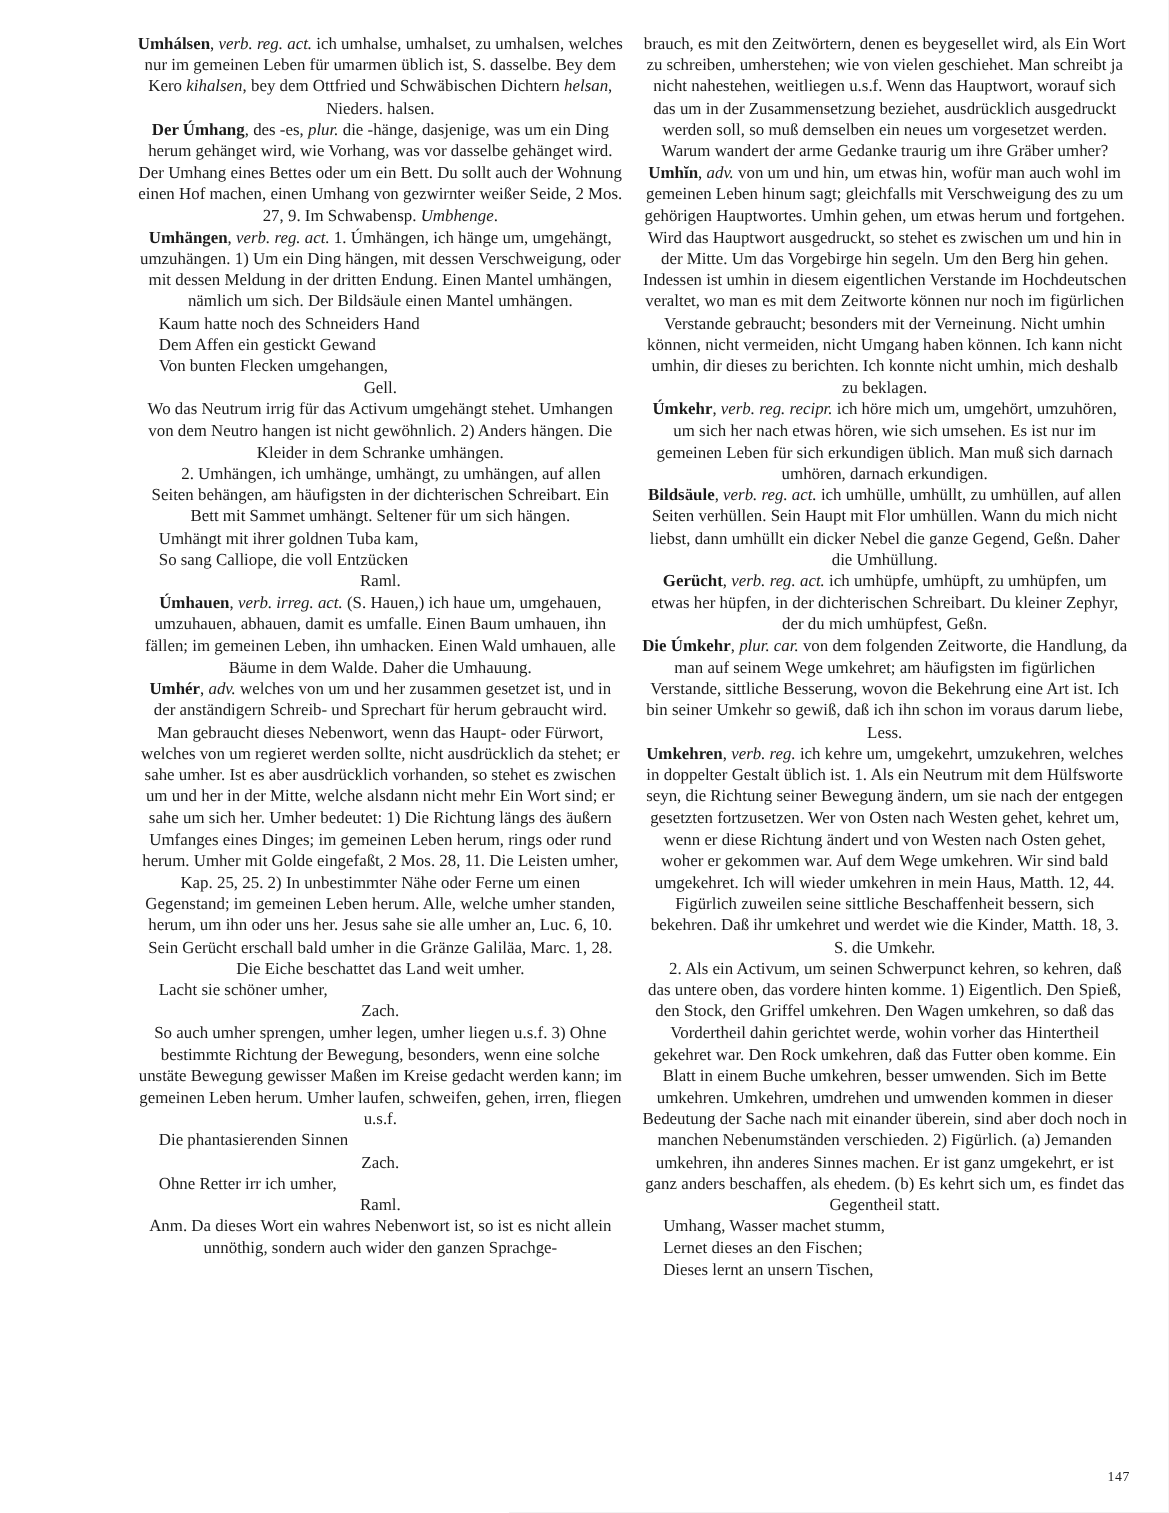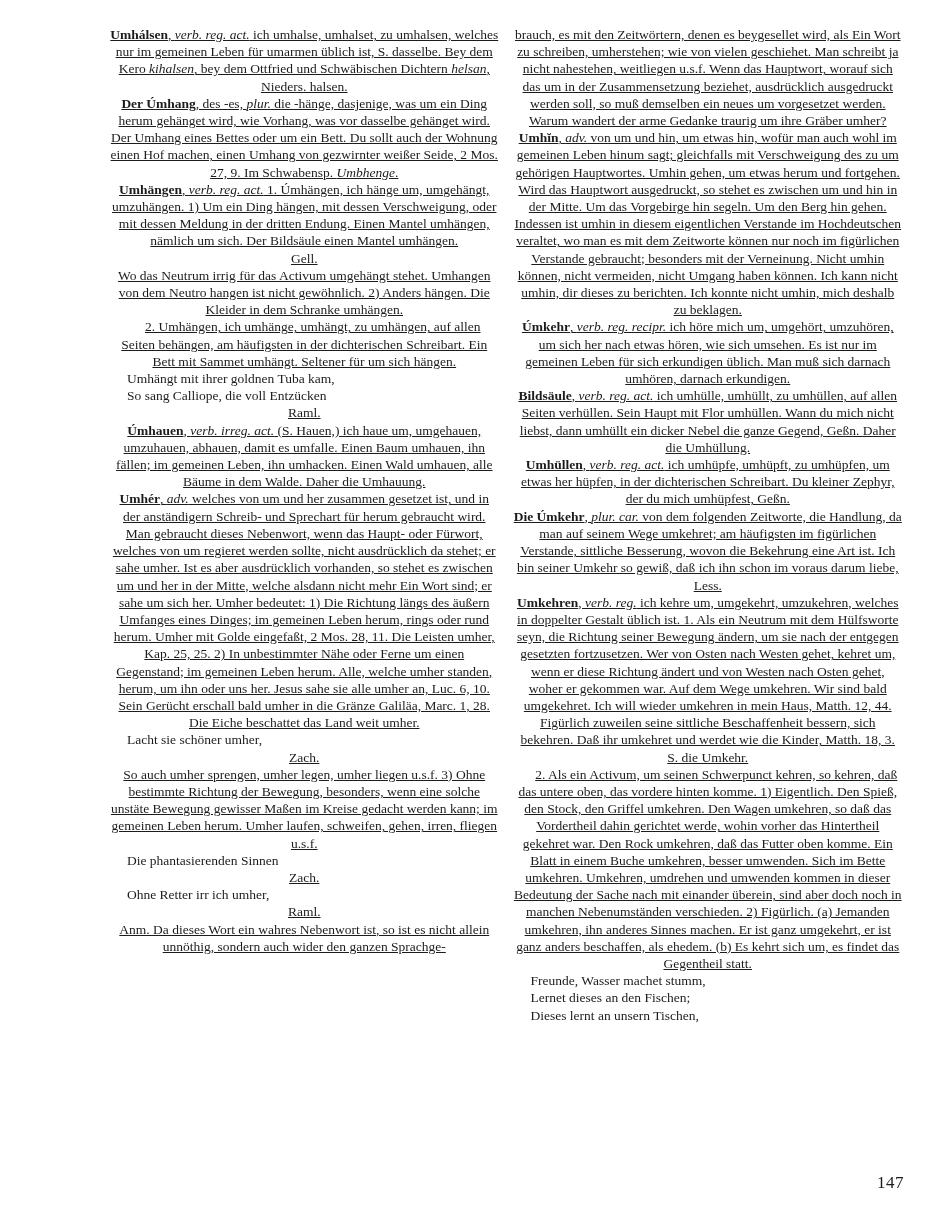--- a/index.html
+++ b/index.html
@@ -18,44 +18,49 @@
   .columns {
     position: absolute;
     top: 26px;
     left: 110px;
     right: 33px;
     display: flex;
     gap: 15px;
   }
   .column { flex: 1 1 0; min-width: 0; text-align: justify; }
   .column p { margin: 0; padding: 0; text-align: center; }
-  .block { text-indent: 0; text-decoration: underline; }
+  .block { text-indent: 0; }
   .body-indent { text-indent: 17px; }
   .rb { font-weight: bold; }
   .ri { font-style: italic; }
   .verse { margin-left: 17px; text-align: left; }
   .verse-line { white-space: normal; }
   .attribution { text-align: right; }
   .page-number {
     position: absolute;
     right: 31px;
     bottom: 19px;
-    font-size: 17px;
+    font-size: 11px;
     letter-spacing: 0.5px;
   }
 </style>
 </head>
 <body>
 
 <div class="page">
   <div class="columns">
     <div class="column">
         <p class="block entry"><span class="rb">Umhálsen</span><span class="rn">, </span><span class="ri">verb. reg. act.</span><span class="rn"> ich umhalse, umhalset, zu umhalsen, welches nur im gemeinen Leben für umarmen üblich ist, S. dasselbe. Bey dem Kero </span><span class="ri">kihalsen</span><span class="rn">, bey dem Ottfried und Schwäbischen Dichtern </span><span class="ri">helsan</span><span class="rn">, Nieders. halsen.</span></p>
         <p class="block entry"><span class="rb">Der Úmhang</span><span class="rn">, des -es, </span><span class="ri">plur.</span><span class="rn"> die -hänge, dasjenige, was um ein Ding herum gehänget wird, wie Vorhang, was vor dasselbe gehänget wird. Der Umhang eines Bettes oder um ein Bett. Du sollt auch der Wohnung einen Hof machen, einen Umhang von gezwirnter weißer Seide, 2 Mos. 27, 9. Im Schwabensp. </span><span class="ri">Umbhenge</span><span class="rn">.</span></p>
         <p class="block entry"><span class="rb">Umhängen</span><span class="rn">, </span><span class="ri">verb. reg. act.</span><span class="rn"> 1. Úmhängen, ich hänge um, umgehängt, umzuhängen. 1) Um ein Ding hängen, mit dessen Verschweigung, oder mit dessen Meldung in der dritten Endung. Einen Mantel umhängen, nämlich um sich. Der Bildsäule einen Mantel umhängen.</span></p>
+        <div class="verse">
+          <div class="verse-line">Kaum hatte noch des Schneiders Hand</div>
+          <div class="verse-line">Dem Affen ein gestickt Gewand</div>
+          <div class="verse-line">Von bunten Flecken umgehangen,</div>
+        </div>
         <p class="block attribution"><span class="rn">Gell.</span></p>
         <p class="block body"><span class="rn">Wo das Neutrum irrig für das Activum umgehängt stehet. Umhangen von dem Neutro hangen ist nicht gewöhnlich. 2) Anders hängen. Die Kleider in dem Schranke umhängen.</span></p>
         <p class="block body-indent"><span class="rn">2. Umhängen, ich umhänge, umhängt, zu umhängen, auf allen Seiten behängen, am häufigsten in der dichterischen Schreibart. Ein Bett mit Sammet umhängt. Seltener für um sich hängen.</span></p>
         <div class="verse">
           <div class="verse-line">Umhängt mit ihrer goldnen Tuba kam,</div>
           <div class="verse-line">So sang Calliope, die voll Entzücken</div>
         </div>
         <p class="block attribution"><span class="rn">Raml.</span></p>
         <p class="block entry"><span class="rb">Úmhauen</span><span class="rn">, </span><span class="ri">verb. irreg. act.</span><span class="rn"> (S. Hauen,) ich haue um, umgehauen, umzuhauen, abhauen, damit es umfalle. Einen Baum umhauen, ihn fällen; im gemeinen Leben, ihn umhacken. Einen Wald umhauen, alle Bäume in dem Walde. Daher die Umhauung.</span></p>
         <p class="block entry"><span class="rb">Umhér</span><span class="rn">, </span><span class="ri">adv.</span><span class="rn"> welches von um und her zusammen gesetzet ist, und in der anständigern Schreib- und Sprechart für herum gebraucht wird. Man gebraucht dieses Nebenwort, wenn das Haupt- oder Fürwort, welches von um regieret werden sollte, nicht ausdrücklich da stehet; er sahe umher. Ist es aber ausdrücklich vorhanden, so stehet es zwischen um und her in der Mitte, welche alsdann nicht mehr Ein Wort sind; er sahe um sich her. Umher bedeutet: 1) Die Richtung längs des äußern Umfanges eines Dinges; im gemeinen Leben herum, rings oder rund herum. Umher mit Golde eingefaßt, 2 Mos. 28, 11. Die Leisten umher, Kap. 25, 25. 2) In unbestimmter Nähe oder Ferne um einen Gegenstand; im gemeinen Leben herum. Alle, welche umher standen, herum, um ihn oder uns her. Jesus sahe sie alle umher an, Luc. 6, 10. Sein Gerücht erschall bald umher in die Gränze Galiläa, Marc. 1, 28. Die Eiche beschattet das Land weit umher.</span></p>
@@ -72,25 +77,25 @@
           <div class="verse-line">Ohne Retter irr ich umher,</div>
         </div>
         <p class="block attribution"><span class="rn">Raml.</span></p>
         <p class="block body"><span class="rn">Anm. Da dieses Wort ein wahres Nebenwort ist, so ist es nicht allein unnöthig, sondern auch wider den ganzen Sprachge-</span></p>
       </div>
     <div class="column">
         <p class="block body"><span class="rn">brauch, es mit den Zeitwörtern, denen es beygesellet wird, als Ein Wort zu schreiben, umherstehen; wie von vielen geschiehet. Man schreibt ja nicht nahestehen, weitliegen u.s.f. Wenn das Hauptwort, worauf sich das um in der Zusammensetzung beziehet, ausdrücklich ausgedruckt werden soll, so muß demselben ein neues um vorgesetzet werden. Warum wandert der arme Gedanke traurig um ihre Gräber umher?</span></p>
         <p class="block entry"><span class="rb">Umhĭn</span><span class="rn">, </span><span class="ri">adv.</span><span class="rn"> von um und hin, um etwas hin, wofür man auch wohl im gemeinen Leben hinum sagt; gleichfalls mit Verschweigung des zu um gehörigen Hauptwortes. Umhin gehen, um etwas herum und fortgehen. Wird das Hauptwort ausgedruckt, so stehet es zwischen um und hin in der Mitte. Um das Vorgebirge hin segeln. Um den Berg hin gehen. Indessen ist umhin in diesem eigentlichen Verstande im Hochdeutschen veraltet, wo man es mit dem Zeitworte können nur noch im figürlichen Verstande gebraucht; besonders mit der Verneinung. Nicht umhin können, nicht vermeiden, nicht Umgang haben können. Ich kann nicht umhin, dir dieses zu berichten. Ich konnte nicht umhin, mich deshalb zu beklagen.</span></p>
         <p class="block entry"><span class="rb">Úmkehr</span><span class="rn">, </span><span class="ri">verb. reg. recipr.</span><span class="rn"> ich höre mich um, umgehört, umzuhören, um sich her nach etwas hören, wie sich umsehen. Es ist nur im gemeinen Leben für sich erkundigen üblich. Man muß sich darnach umhören, darnach erkundigen.</span></p>
         <p class="block entry"><span class="rb">Bildsäule</span><span class="rn">, </span><span class="ri">verb. reg. act.</span><span class="rn"> ich umhülle, umhüllt, zu umhüllen, auf allen Seiten verhüllen. Sein Haupt mit Flor umhüllen. Wann du mich nicht liebst, dann umhüllt ein dicker Nebel die ganze Gegend, Geßn. Daher die Umhüllung.</span></p>
-        <p class="block entry"><span class="rb">Umhüllen</span><span class="rn">, </span><span class="ri">verb. reg. act.</span><span class="rn"> ich umhüpfe, umhüpft, zu umhüpfen, um etwas her hüpfen, in der dichterischen Schreibart. Du kleiner Zephyr, der du mich umhüpfest, Geßn.</span></p>
+        <p class="block entry"><span class="rb">Gerücht</span><span class="rn">, </span><span class="ri">verb. reg. act.</span><span class="rn"> ich umhüpfe, umhüpft, zu umhüpfen, um etwas her hüpfen, in der dichterischen Schreibart. Du kleiner Zephyr, der du mich umhüpfest, Geßn.</span></p>
         <p class="block entry"><span class="rb">Die Úmkehr</span><span class="rn">, </span><span class="ri">plur. car.</span><span class="rn"> von dem folgenden Zeitworte, die Handlung, da man auf seinem Wege umkehret; am häufigsten im figürlichen Verstande, sittliche Besserung, wovon die Bekehrung eine Art ist. Ich bin seiner Umkehr so gewiß, daß ich ihn schon im voraus darum liebe, Less.</span></p>
         <p class="block entry"><span class="rb">Umkehren</span><span class="rn">, </span><span class="ri">verb. reg.</span><span class="rn"> ich kehre um, umgekehrt, umzukehren, welches in doppelter Gestalt üblich ist. 1. Als ein Neutrum mit dem Hülfsworte seyn, die Richtung seiner Bewegung ändern, um sie nach der entgegen gesetzten fortzusetzen. Wer von Osten nach Westen gehet, kehret um, wenn er diese Richtung ändert und von Westen nach Osten gehet, woher er gekommen war. Auf dem Wege umkehren. Wir sind bald umgekehret. Ich will wieder umkehren in mein Haus, Matth. 12, 44. Figürlich zuweilen seine sittliche Beschaffenheit bessern, sich bekehren. Daß ihr umkehret und werdet wie die Kinder, Matth. 18, 3. S. die Umkehr.</span></p>
         <p class="block body-indent"><span class="rn">2. Als ein Activum, um seinen Schwerpunct kehren, so kehren, daß das untere oben, das vordere hinten komme. 1) Eigentlich. Den Spieß, den Stock, den Griffel umkehren. Den Wagen umkehren, so daß das Vordertheil dahin gerichtet werde, wohin vorher das Hintertheil gekehret war. Den Rock umkehren, daß das Futter oben komme. Ein Blatt in einem Buche umkehren, besser umwenden. Sich im Bette umkehren. Umkehren, umdrehen und umwenden kommen in dieser Bedeutung der Sache nach mit einander überein, sind aber doch noch in manchen Nebenumständen verschieden. 2) Figürlich. (a) Jemanden umkehren, ihn anderes Sinnes machen. Er ist ganz umgekehrt, er ist ganz anders beschaffen, als ehedem. (b) Es kehrt sich um, es findet das Gegentheil statt.</span></p>
         <div class="verse">
-          <div class="verse-line">Freunde, Wasser machet stumm,</div>
+          <div class="verse-line">Umhang, Wasser machet stumm,</div>
           <div class="verse-line">Lernet dieses an den Fischen;</div>
           <div class="verse-line">Dieses lernt an unsern Tischen,</div>
         </div>
       </div>
   </div>
   <div class="page-number">147</div>
 </div>
 
 </body></html>

